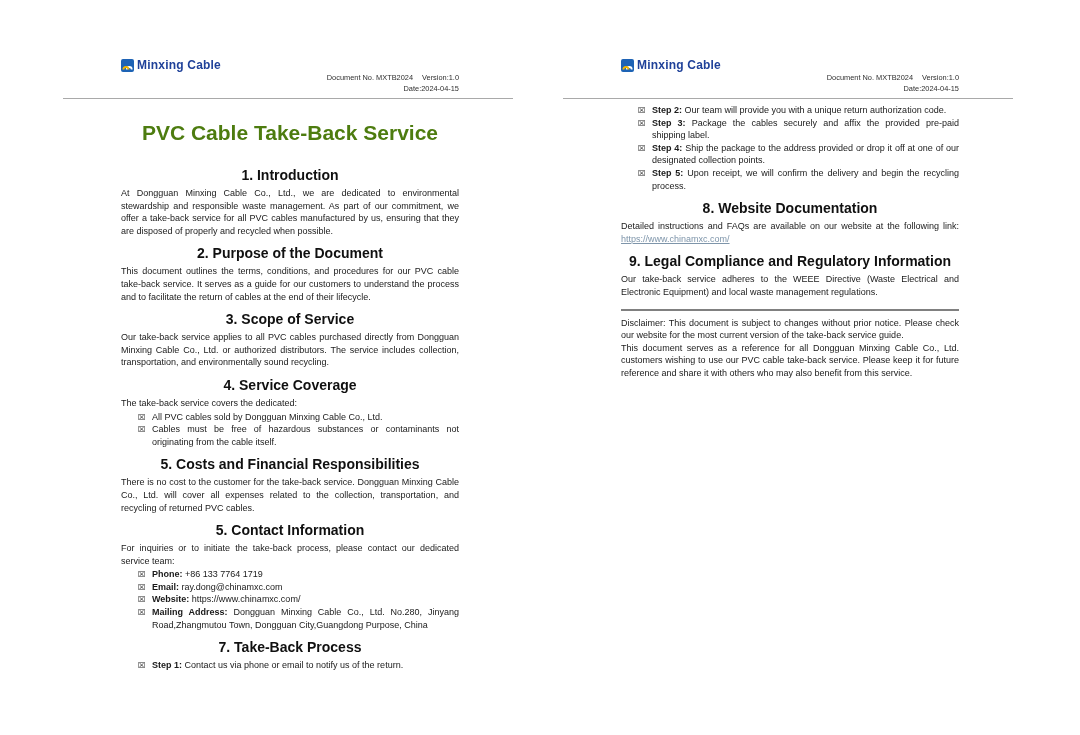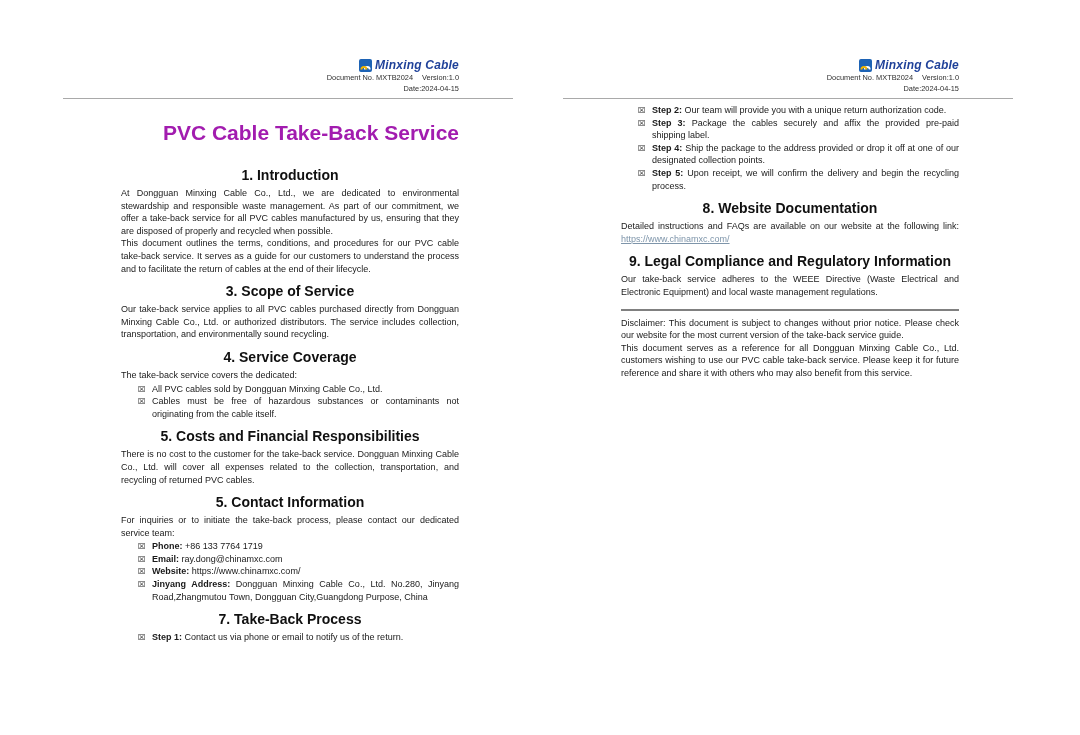--- a/index.html
+++ b/index.html
@@ -8,29 +8,29 @@
     width:1080px;height:735px;position:relative;overflow:hidden;
     background:#ffffff;
     font-family:"Liberation Sans",sans-serif;
     color:#1a1a1a;
   }
   .page{position:absolute;top:0;width:450px;height:735px;background:#ffffff;}
   .page-left{left:63px;}
   .page-right{left:563px;}
 
   .hdr{padding:58px 54px 0 58px;text-align:right;}
-  .brand-row{display:flex;justify-content:flex-end;align-items:center;gap:3px;height:14px;font-style:italic;}
+  .brand-row{display:flex;align-items:center;gap:3px;height:14px;}
   .logo{width:13px;height:13px;display:block;}
   .brand-name{font-size:12px;font-weight:bold;color:#1f4199;letter-spacing:.2px;white-space:nowrap;}
   .doc-line{font-size:7.4px;line-height:9.5px;color:#2e2e2e;margin-top:1px;}
   .ver{margin-left:9px;}
   .hrule{border:0;border-top:1px solid #a9a9a9;margin:5px 0 0 0;}
 
   .content{padding:0 54px 0 58px;font-size:9px;line-height:12.6px;text-align:justify;}
-  .doc-title{font-size:21px;line-height:26px;font-weight:bold;color:#a21caf;margin:21px 0 0;text-align:right;}
+  .doc-title{font-size:21px;line-height:26px;font-weight:bold;color:#4d7c0f;margin:21px 0 0;text-align:center;}
   .sec-h{font-size:14px;line-height:13px;font-weight:bold;color:#101010;margin:10px 0 5px;text-align:center;}
   .sec-h.mt-lg{margin-top:23px;}
   .content p{margin:0;}
   .list{margin:1px 0 3px;}
   .list.mt-sm{margin-top:5px;}
   .li{display:flex;}
   .marker{flex:0 0 14px;margin-left:17px;font-family:"DejaVu Sans",sans-serif;font-size:8.5px;line-height:12.6px;color:#1a1a1a;}
   .li-body{flex:1;text-align:justify;}
   .li-body b{font-weight:bold;}
   .link{color:#7e95aa;text-decoration:underline;}
@@ -55,20 +55,21 @@
     <div class="doc-line">Date:2024-04-15</div>
   </div>
   <hr class="hrule">
 
   <div class="content">
     <h1 class="doc-title">PVC Cable Take-Back Service</h1>
 
     <h2 class="sec-h mt-lg">1. Introduction</h2>
     <p>At Dongguan Minxing Cable Co., Ltd., we are dedicated to environmental stewardship and responsible waste management. As part of our commitment, we offer a take-back service for all PVC cables manufactured by us, ensuring that they are disposed of properly and recycled when possible.</p>
 
+    <h2 class="sec-h">2. Purpose of the Document</h2>
     <p>This document outlines the terms, conditions, and procedures for our PVC cable take-back service. It serves as a guide for our customers to understand the process and to facilitate the return of cables at the end of their lifecycle.</p>
 
     <h2 class="sec-h">3. Scope of Service</h2>
     <p>Our take-back service applies to all PVC cables purchased directly from Dongguan Minxing Cable Co., Ltd. or authorized distributors. The service includes collection, transportation, and environmentally sound recycling.</p>
 
     <h2 class="sec-h">4. Service Coverage</h2>
     <p>The take-back service covers the dedicated:</p>
     <div class="list">
       <div class="li">
         <span class="marker">☒</span>
@@ -93,21 +94,21 @@
       <div class="li">
         <span class="marker">☒</span>
         <p class="li-body"><b>Email:</b><span> ray.dong@chinamxc.com</span></p>
       </div>
       <div class="li">
         <span class="marker">☒</span>
         <p class="li-body"><b>Website:</b><span> https://www.chinamxc.com/</span></p>
       </div>
       <div class="li">
         <span class="marker">☒</span>
-        <p class="li-body"><b>Jinyang Address:</b><span> Dongguan Minxing Cable Co., Ltd.  No.280, Jinyang Road,Zhangmutou Town, Dongguan City,Guangdong Purpose, China</span></p>
+        <p class="li-body"><b>Mailing Address:</b><span> Dongguan Minxing Cable Co., Ltd.  No.280, Jinyang Road,Zhangmutou Town, Dongguan City,Guangdong Purpose, China</span></p>
       </div>
     </div>
 
     <h2 class="sec-h">7. Take-Back Process</h2>
     <div class="list mt-sm">
       <div class="li">
         <span class="marker">☒</span>
         <p class="li-body"><b>Step 1:</b><span> Contact us via phone or email to notify us of the return.</span></p>
       </div>
     </div>

